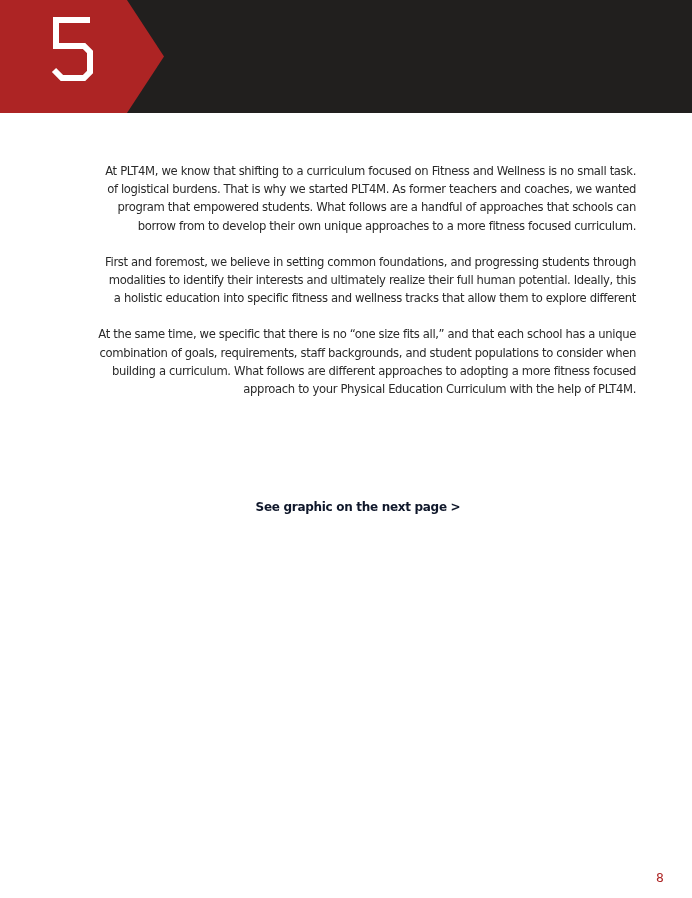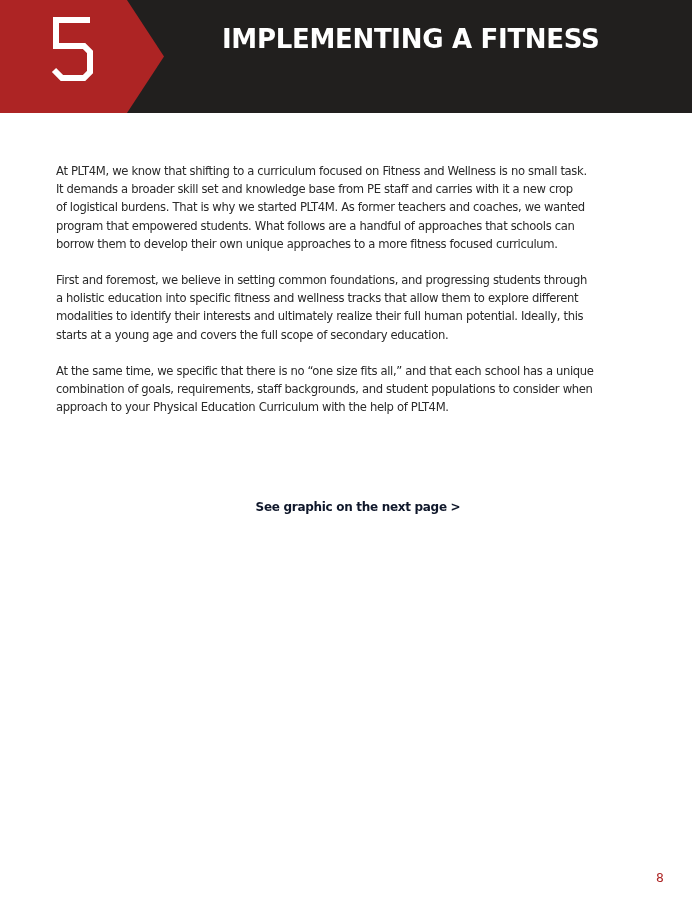--- a/index.html
+++ b/index.html
@@ -22,21 +22,21 @@
       font-size: 26px; line-height: 30px; letter-spacing: -0.3px;
       text-transform: uppercase;
     }
     .title span { display: block; }
     .content {
       position: absolute; left: 56px; top: 162px; width: 580px;
       color: #2a2a2a; font-family: "DejaVu Sans", sans-serif;
       font-size: 11.6px; line-height: 18.2px; letter-spacing: -0.35px;
     }
     .content p { margin: 0 0 18px 0; }
-    .content p span { display: block; white-space: nowrap; }
+    .content p span { display: block; white-space: nowrap; text-align: right; }
     .next-link {
       position: absolute; left: 12px; width: 692px; top: 500px; text-align: center;
       color: #0f172a; font-weight: bold; font-size: 12px; letter-spacing: -0.3px;
       font-family: "DejaVu Sans", sans-serif; cursor: pointer;
     }
     .page-num {
       position: absolute; left: 648px; top: 870px; width: 24px; height: 14px;
     }
   </style>
 </head>
@@ -44,41 +44,39 @@
 
 <div class="header">
   <svg class="chev" width="170" height="113">
     <polygon points="0,0 127,0 164,56.5 127,113 0,113" fill="#ad2424"></polygon>
   </svg>
   <svg class="chapter-num" viewBox="0 0 56 72">
     <text x="28" y="66" text-anchor="middle" font-family="DejaVu Sans Mono, monospace" font-size="80" fill="none" stroke="#ffffff" stroke-width="0">5</text>
     <path d="M46 6 H12 V32 H40 L46 38 V58 L40 64 H18 L10 56" fill="none" stroke="#ffffff" stroke-width="6" stroke-linejoin="miter"></path>
   </svg>
   <div class="title">
-    <span>IMPLEMENTING A FITNESS</span>
   </div>
 </div>
 
 <div class="content">
   <p>
     <span>At PLT4M, we know that shifting to a curriculum focused on Fitness and Wellness is no small task.</span>
-    <span>It demands a broader skill set and knowledge base from PE staff and carries with it a new crop</span>
     <span>of logistical burdens. That is why we started PLT4M. As former teachers and coaches, we wanted</span>
     <span>program that empowered students. What follows are a handful of approaches that schools can</span>
-    <span>borrow them to develop their own unique approaches to a more fitness focused curriculum.</span>
+    <span>borrow from to develop their own unique approaches to a more fitness focused curriculum.</span>
   </p>
   <p>
     <span>First and foremost, we believe in setting common foundations, and progressing students through</span>
+    <span>modalities to identify their interests and ultimately realize their full human potential. Ideally, this</span>
     <span>a holistic education into specific fitness and wellness tracks that allow them to explore different</span>
-    <span>modalities to identify their interests and ultimately realize their full human potential. Ideally, this</span>
-    <span>starts at a young age and covers the full scope of secondary education.</span>
   </p>
   <p>
     <span>At the same time, we specific that there is no “one size fits all,” and that each school has a unique</span>
     <span>combination of goals, requirements, staff backgrounds, and student populations to consider when</span>
+    <span>building a curriculum. What follows are different approaches to adopting a more fitness focused</span>
     <span>approach to your Physical Education Curriculum with the help of PLT4M.</span>
   </p>
 </div>
 
 <div class="next-link">See graphic on the next page &gt;</div>
 
 <svg class="page-num" viewBox="0 0 24 14">
   <text x="12" y="12" text-anchor="middle" font-family="DejaVu Sans Mono, monospace" font-size="13" fill="#ad2424">8</text>
 </svg>
 

